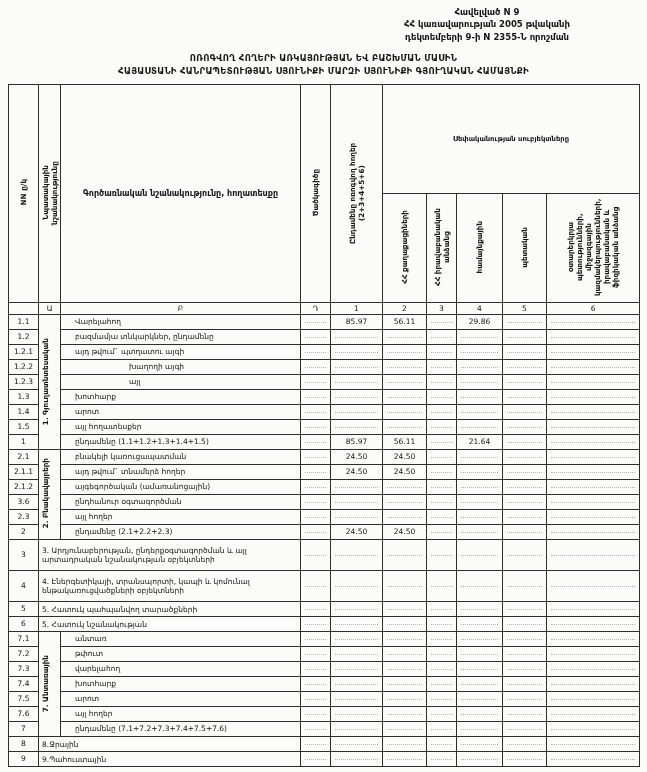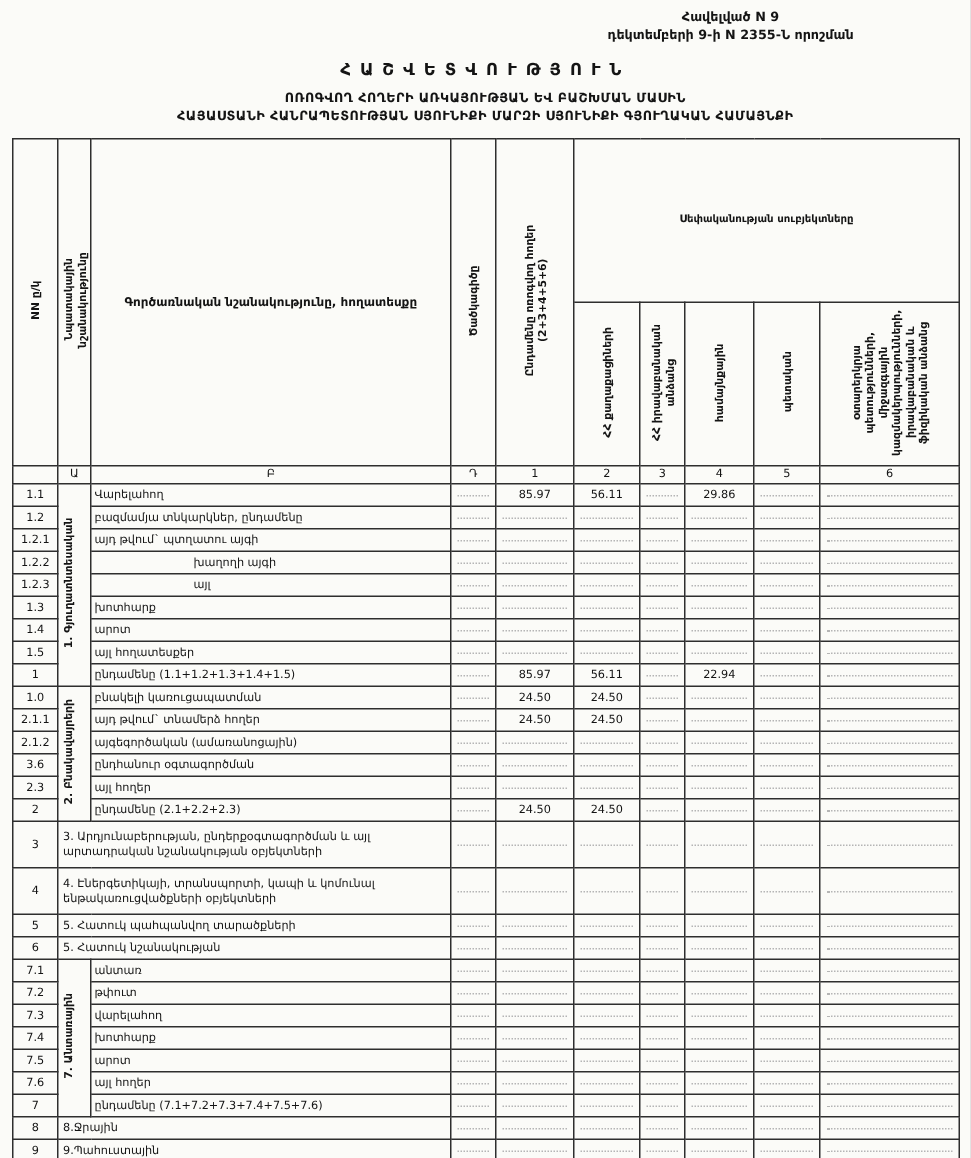--- a/index.html
+++ b/index.html
@@ -16,38 +16,38 @@
   .hgrp{font-size:6.8px;height:13px;}
   .hmain th{height:108px;font-weight:bold;}
   .vert{writing-mode:vertical-rl;transform:rotate(180deg);display:inline-block;
         max-height:104px;line-height:1.25;text-align:center;font-size:7.2px;}
   .sec{max-height:130px;font-weight:bold;}
   .hfunc{font-size:8px;white-space:normal;}
   .letters td{height:11px;text-align:center;font-size:7.5px;}
   tbody td{height:14px;}
   tr.t td{height:30px;}
   .num{text-align:center;padding:0 1px;margin-top:32px;}
-  .lbl{text-align:left;padding-left:2px;white-space:nowrap;}
+  .lbl{text-align:left;padding-left:14px;white-space:nowrap;}
   .ind{padding-left:68px;}
   .wide{padding-left:3px;white-space:normal;line-height:1.3;}
   .val{text-align:center;}
   .val:empty::after,.code:empty::after{content:"";display:block;border-top:1px dotted #b5b5b5;margin:0 2px;}
 </style>
 </head>
 <body>
 
 <div class="page">
 
   <div class="appendix">
     <div>Հավելված N 9</div>
+    <div>ՀՀ կառավարության 2005 թվականի</div>
     <div>դեկտեմբերի 9-ի N 2355-Ն որոշման</div>
   </div>
 
   <div class="titles">
-    <div class="title-main">ՀԱՇՎԵՏՎՈՒԹՅՈՒՆ</div>
     <div class="title-sub">ՈՌՈԳՎՈՂ ՀՈՂԵՐԻ ԱՌԿԱՅՈՒԹՅԱՆ ԵՎ ԲԱՇԽՄԱՆ ՄԱՍԻՆ</div>
     <div class="title-sub">ՀԱՅԱՍՏԱՆԻ ՀԱՆՐԱՊԵՏՈՒԹՅԱՆ ՍՅՈՒՆԻՔԻ ՄԱՐԶԻ ՍՅՈՒՆԻՔԻ ԳՅՈՒՂԱԿԱՆ ՀԱՄԱՅՆՔԻ</div>
   </div>
 
   <table>
     <colgroup>
       <col style="width:30px">
         <col style="width:22px">
         <col style="width:240px">
         <col style="width:30px">
@@ -177,26 +177,26 @@
           <td class="val"></td>
           <td class="val"></td>
       </tr>
       <tr>
         <td class="num">1</td>
         <td class="lbl">ընդամենը (1.1+1.2+1.3+1.4+1.5)</td>
         <td class="code"></td>
         <td class="val">85.97</td>
         <td class="val">56.11</td>
         <td class="val"></td>
-        <td class="val">22.94</td>
-        <td class="val"></td>
-          <td class="val"></td>
-      </tr>
-      <tr>
-        <td class="num">1.0</td>
+        <td class="val">21.64</td>
+        <td class="val"></td>
+          <td class="val"></td>
+      </tr>
+      <tr>
+        <td class="num">2.1</td>
         <td rowspan="6"><div class="vert sec">2. Բնակավայրերի</div></td>
         <td class="lbl">բնակելի կառուցապատման</td>
         <td class="code"></td>
         <td class="val">24.50</td>
         <td class="val">24.50</td>
         <td class="val"></td>
           <td class="val"></td>
           <td class="val"></td>
           <td class="val"></td>
       </tr>

